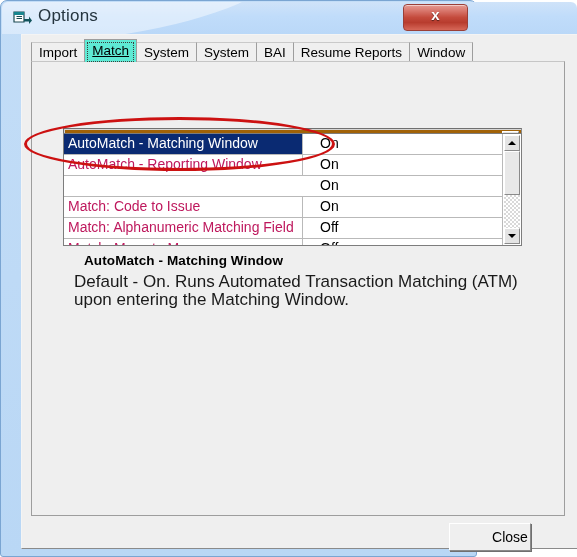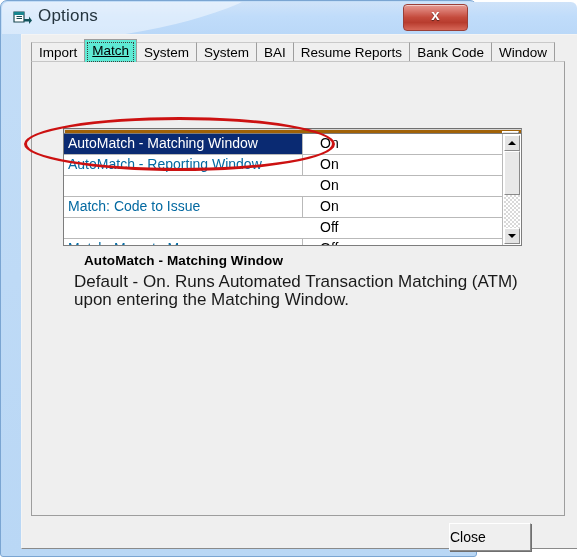--- a/index.html
+++ b/index.html
@@ -235,21 +235,21 @@
   }
   .cell-name {
     position: absolute;
     left: 0; top: 0;
     width: 239px;
     height: 20px;
     box-sizing: border-box;
     padding-left: 4px;
     font-size: 14px;
     line-height: 19px;
-    color: #0369a1;
+    color: #be185d;
     border-right: 1px solid #b9b9b9;
     white-space: nowrap;
     overflow: hidden;
   }
   .cell-value {
     position: absolute;
     left: 240px; top: 0;
     right: 0;
     height: 20px;
     box-sizing: border-box;
@@ -341,21 +341,23 @@
     height: 28px;
     box-sizing: border-box;
     background: #efefef;
     border: 1px solid #8a8a8a;
     border-top-color: #ffffff;
     border-left-color: #ffffff;
     box-shadow: 1px 1px 0 #6f6f6f;
     font-size: 14px;
     color: #000000;
     line-height: 26px;
-    cursor: pointer;
+    text-align: center;
+    cursor: pointer;
+    padding-left: 40px;
   }
 
   
   #annotation {
     position: absolute;
     left: 23px;
     top: 116px;
     width: 311px;
     height: 54px;
     border: 3px solid #cc1111;
@@ -403,23 +405,20 @@
       <div class="tab">
         <span>System</span>
       </div>
       <div class="tab">
         <span>BAI</span>
       </div>
       <div class="tab">
         <span>Resume Reports</span>
       </div>
       <div class="tab">
-        <span>Bank Code</span>
-      </div>
-      <div class="tab">
         <span>Window</span>
       </div>
     </div>
 
     <div id="tabpage"></div>
 
     <div id="combo">
       <div id="combo-value">Matching</div>
       <div id="combo-button">
         <span class="tri-down"></span>
@@ -441,20 +440,21 @@
       <div class="grid-row">
         <div class="cell-value">On</div>
       </div>
 
       <div class="grid-row">
         <div class="cell-name">Match: Code to Issue</div>
         <div class="cell-value">On</div>
       </div>
 
       <div class="grid-row">
+        <div class="cell-name">Match: Alphanumeric Matching Field</div>
         <div class="cell-value">Off</div>
       </div>
 
       <div class="grid-row">
         <div class="cell-name">Match: Many to Many</div>
         <div class="cell-value">Off</div>
       </div>
 
       <div id="vscroll">
         <div class="sb-btn" id="sb-up">

